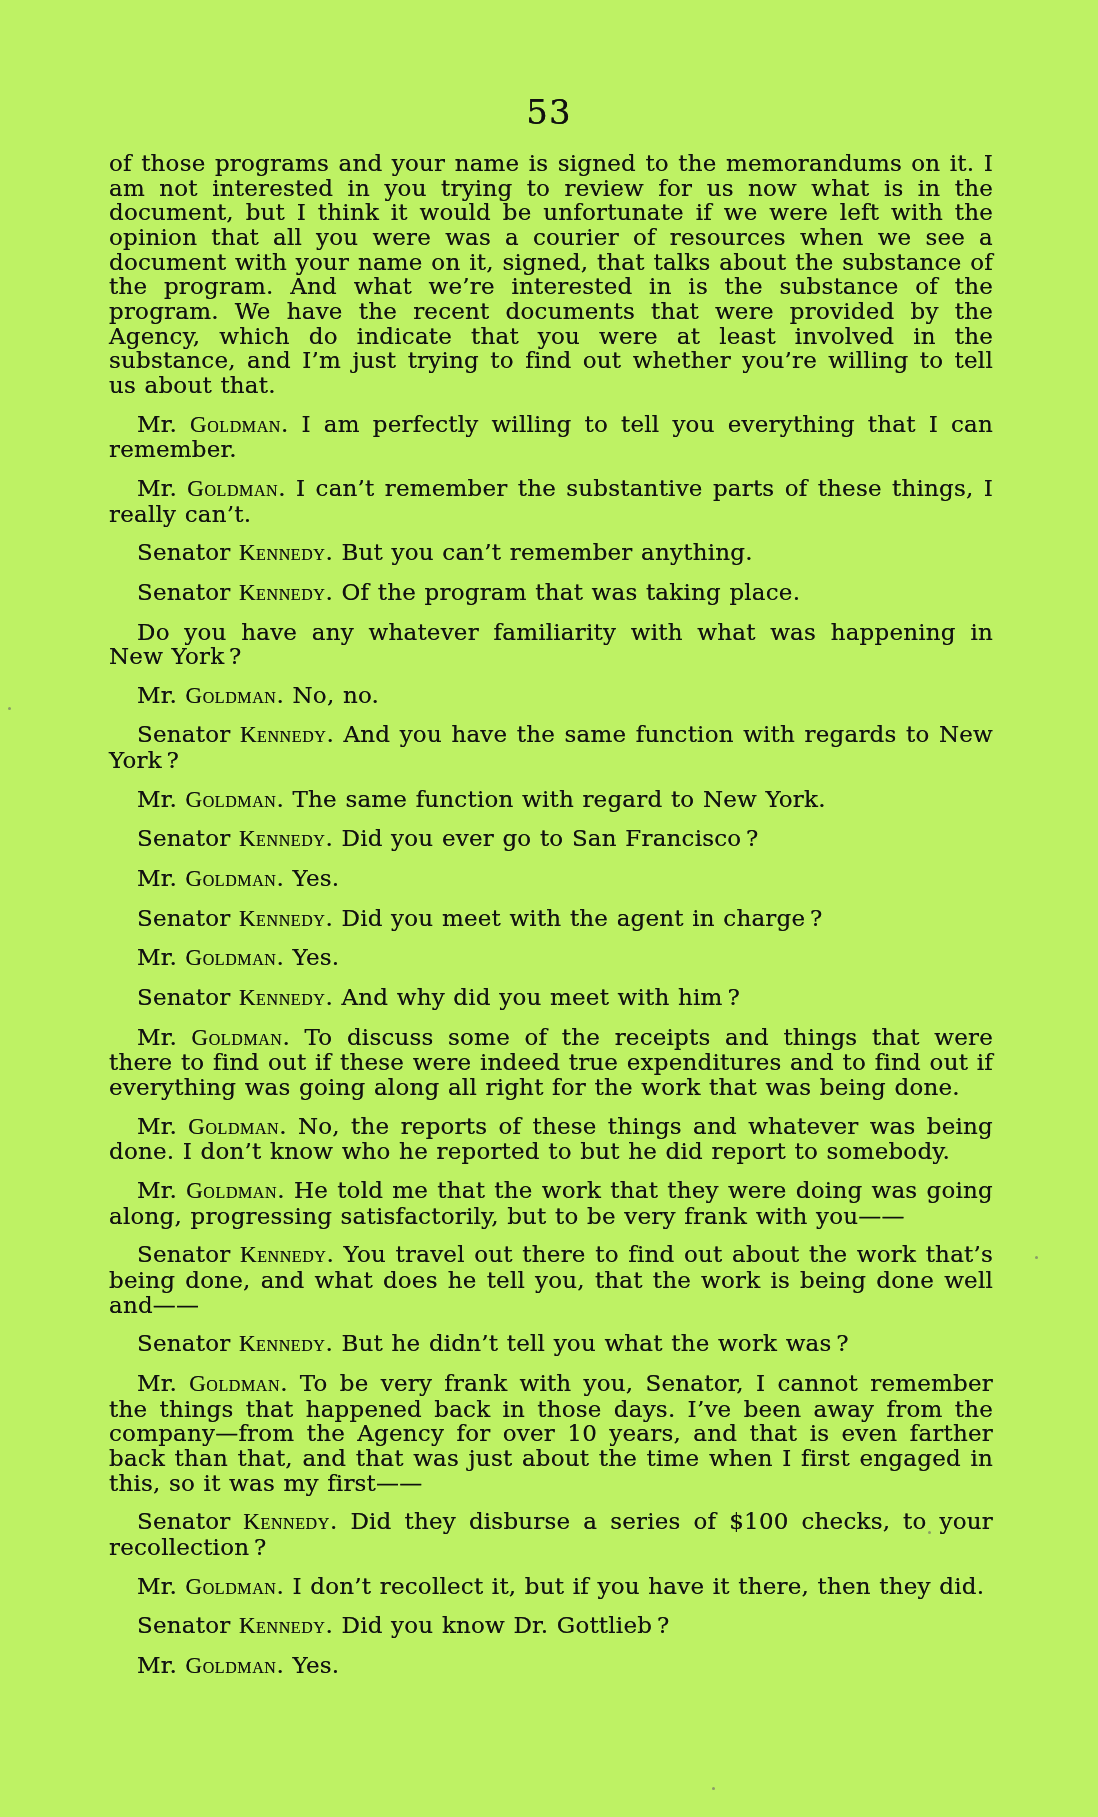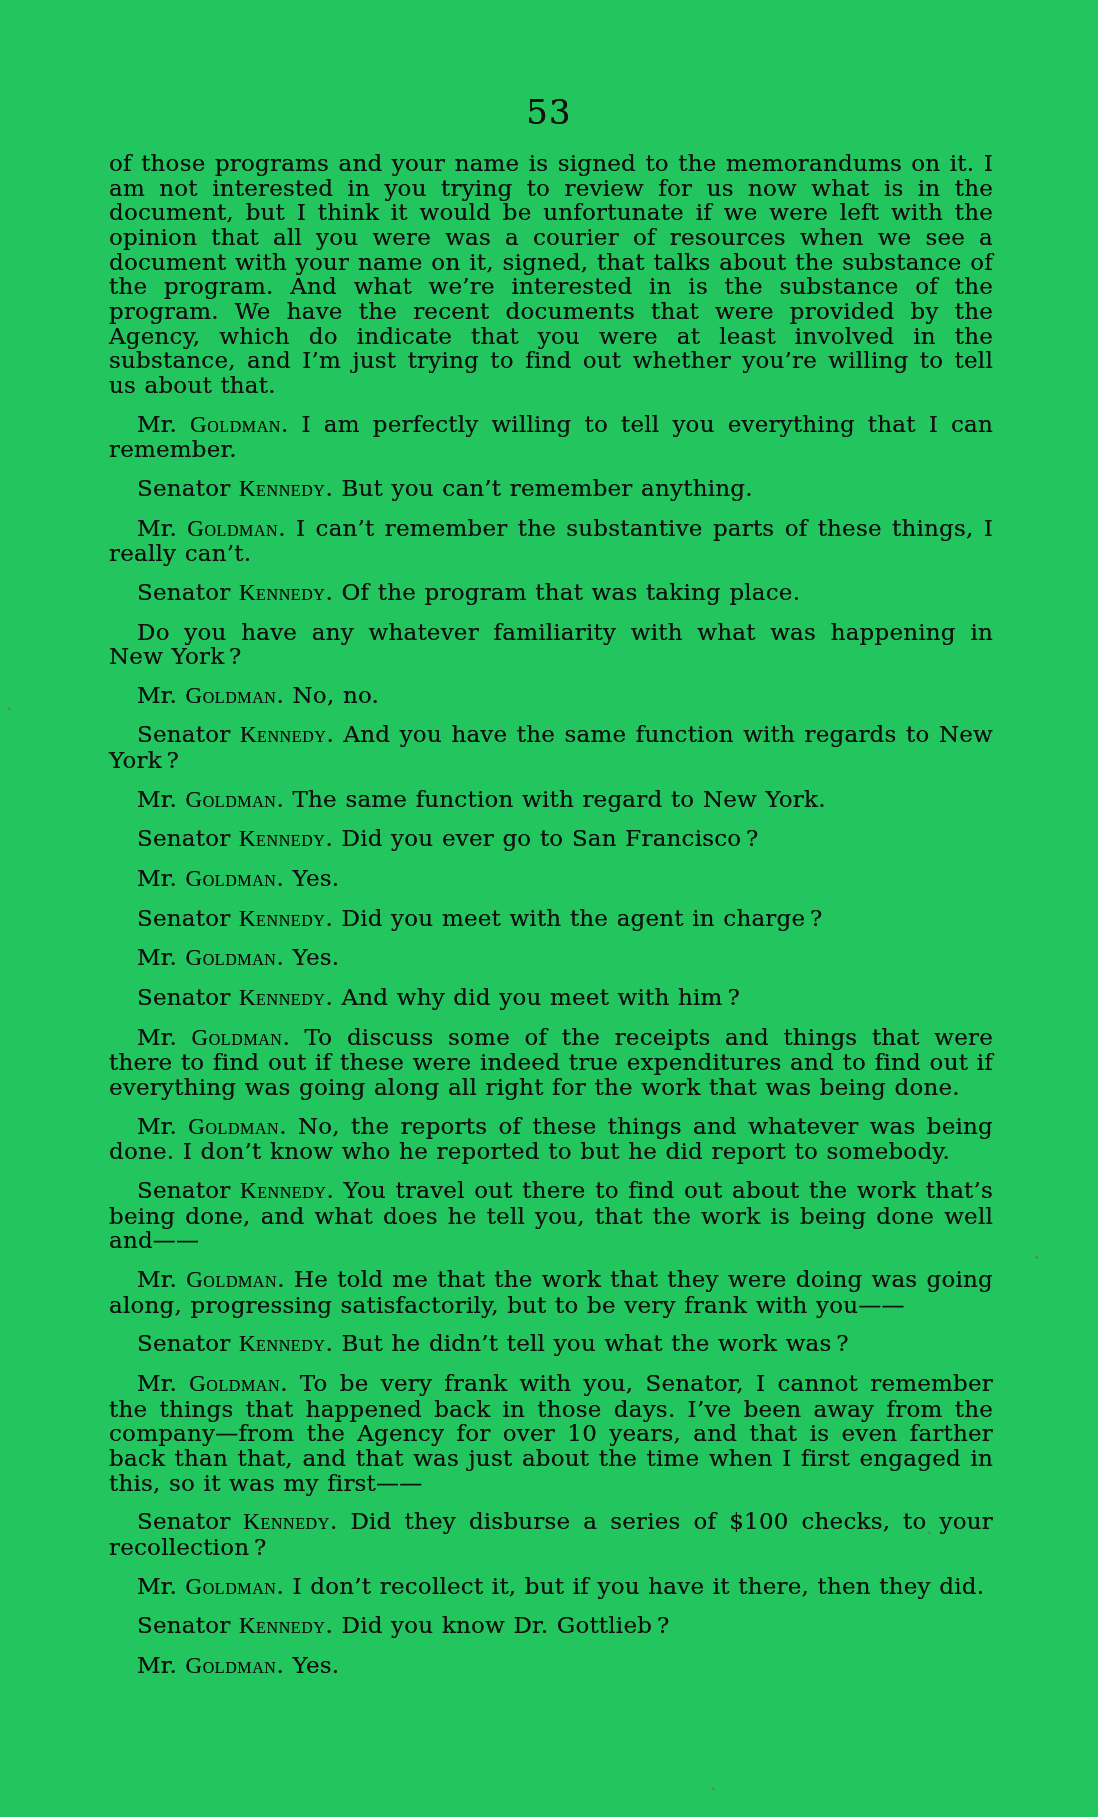--- a/index.html
+++ b/index.html
@@ -5,21 +5,21 @@
   html, body {
     margin: 0;
     padding: 0;
     background: #e8e8e4;
   }
   .page {
     position: relative;
     width: 1098px;
     height: 1817px;
     margin: 0 auto;
-    background: #22c55e;
+    background: #bef264;
     color: #111110;
     font-family: "DejaVu Serif", "Liberation Serif", serif;
     overflow: hidden;
   }
   .page-number {
     position: absolute;
     top: 94px;
     left: 0;
     width: 100%;
     text-align: center;
@@ -67,36 +67,36 @@
 </head>
 <body>
 
 <div class="page">
   <div class="page-number">53</div>
 
   <div class="text-block">
     <p class="para opening">of those programs and your name is signed to the memorandums on it. I am not interested in you trying to review for us now what is in the document, but I think it would be unfortunate if we were left with the opinion that all you were was a courier of resources when we see a document with your name on it, signed, that talks about the substance of the program. And what we’re interested in is the substance of the program. We have the recent documents that were provided by the Agency, which do indicate that you were at least involved in the substance, and I’m just trying to find out whether you’re willing to tell us about that.</p>
     <div>
         <p class="para"><span>Mr.&nbsp;<span class="sc">Goldman</span></span>. I am perfectly willing to tell you everything that I can remember.</p>
+        <p class="para"><span>Mr.&nbsp;<span class="sc">Goldman</span></span>. I can’t remember the substantive parts of these things, I really can’t.</p>
         <p class="para"><span>Senator&nbsp;<span class="sc">Kennedy</span></span>. But you can’t remember anything.</p>
-        <p class="para"><span>Mr.&nbsp;<span class="sc">Goldman</span></span>. I can’t remember the substantive parts of these things, I really can’t.</p>
         <p class="para"><span>Senator&nbsp;<span class="sc">Kennedy</span></span>. Of the program that was taking place.</p>
         <p class="para">Do you have any whatever familiarity with what was happening in New York ?</p>
         <p class="para"><span>Mr.&nbsp;<span class="sc">Goldman</span></span>. No, no.</p>
         <p class="para"><span>Senator&nbsp;<span class="sc">Kennedy</span></span>. And you have the same function with regards to New York ?</p>
         <p class="para"><span>Mr.&nbsp;<span class="sc">Goldman</span></span>. The same function with regard to New York.</p>
         <p class="para"><span>Senator&nbsp;<span class="sc">Kennedy</span></span>. Did you ever go to San Francisco ?</p>
         <p class="para"><span>Mr.&nbsp;<span class="sc">Goldman</span></span>. Yes.</p>
         <p class="para"><span>Senator&nbsp;<span class="sc">Kennedy</span></span>. Did you meet with the agent in charge ?</p>
         <p class="para"><span>Mr.&nbsp;<span class="sc">Goldman</span></span>. Yes.</p>
         <p class="para"><span>Senator&nbsp;<span class="sc">Kennedy</span></span>. And why did you meet with him ?</p>
         <p class="para"><span>Mr.&nbsp;<span class="sc">Goldman</span></span>. To discuss some of the receipts and things that were there to find out if these were indeed true expenditures and to find out if everything was going along all right for the work that was being done.</p>
         <p class="para"><span>Mr.&nbsp;<span class="sc">Goldman</span></span>. No, the reports of these things and whatever was being done. I don’t know who he reported to but he did report to somebody.</p>
+        <p class="para"><span>Mr.&nbsp;<span class="sc">Goldman</span></span>. He told me that the work that they were doing was going along, progressing satisfactorily, but to be very frank with you——</p>
         <p class="para"><span>Senator&nbsp;<span class="sc">Kennedy</span></span>. You travel out there to find out about the work that’s being done, and what does he tell you, that the work is being done well and——</p>
-        <p class="para"><span>Mr.&nbsp;<span class="sc">Goldman</span></span>. He told me that the work that they were doing was going along, progressing satisfactorily, but to be very frank with you——</p>
         <p class="para"><span>Senator&nbsp;<span class="sc">Kennedy</span></span>. But he didn’t tell you what the work was ?</p>
         <p class="para"><span>Mr.&nbsp;<span class="sc">Goldman</span></span>. To be very frank with you, Senator, I cannot remember the things that happened back in those days. I’ve been away from the company—from the Agency for over 10 years, and that is even farther back than that, and that was just about the time when I first engaged in this, so it was my first——</p>
         <p class="para"><span>Senator&nbsp;<span class="sc">Kennedy</span></span>. Did they disburse a series of $100 checks, to your recollection ?</p>
         <p class="para"><span>Mr.&nbsp;<span class="sc">Goldman</span></span>. I don’t recollect it, but if you have it there, then they did.</p>
         <p class="para"><span>Senator&nbsp;<span class="sc">Kennedy</span></span>. Did you know Dr. Gottlieb ?</p>
         <p class="para"><span>Mr.&nbsp;<span class="sc">Goldman</span></span>. Yes.</p>
       </div>
   </div>
 
   <div class="speck speck-1"></div>

